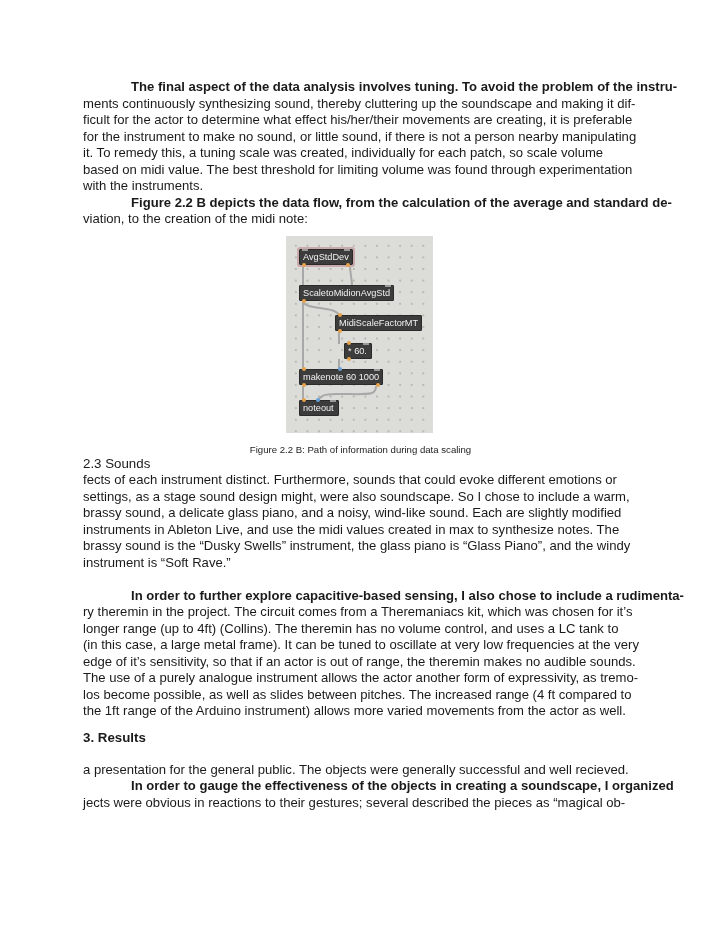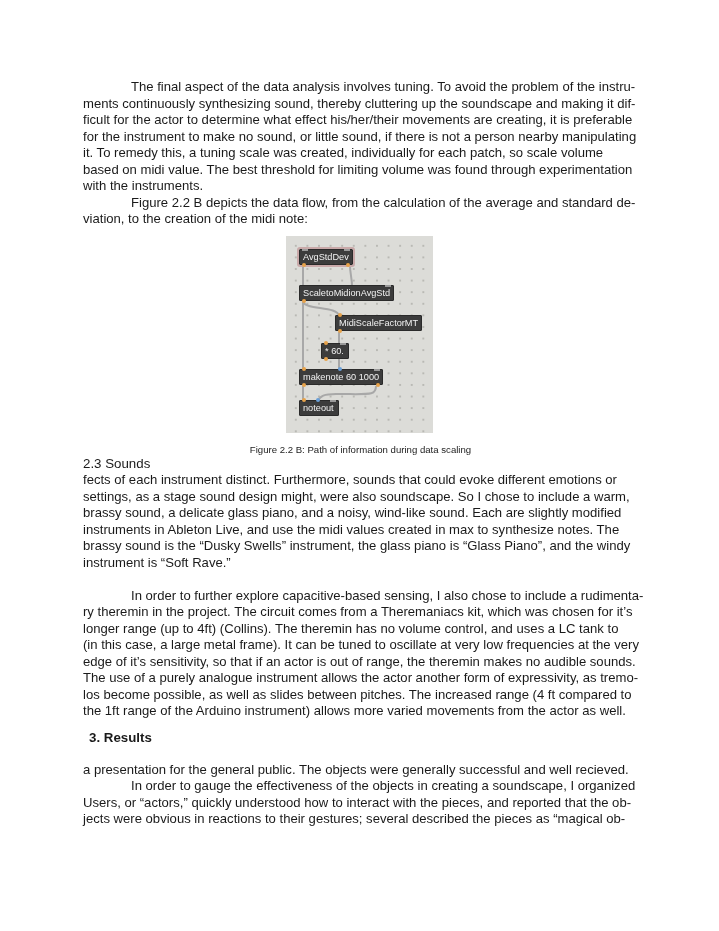--- a/index.html
+++ b/index.html
@@ -29,31 +29,31 @@
       line-height: 16.5px;
       text-align: left;
       margin: 0;
     }
     .para .line {
       display: block;
       white-space: nowrap;
     }
     .para .indent {
       padding-left: 48px;
+      font-weight: bold;
     }
     .heading {
       position: absolute;
       left: 0;
       font-size: 13.3px;
       line-height: 16px;
       margin: 0;
     }
     .heading.bold {
       font-weight: bold;
-      margin-left: 6px;
     }
     .caption {
       position: absolute;
       left: 0;
       width: 555px;
       text-align: center;
       font-size: 9.6px;
       line-height: 12px;
       color: #222;
     }
@@ -155,21 +155,20 @@
     <span class="line">The use of a purely analogue instrument allows the actor another form of expressivity, as tremo-</span>
     <span class="line">los become possible, as well as slides between pitches. The increased range (4 ft compared to</span>
     <span class="line">the 1ft range of the Arduino instrument) allows more varied movements from the actor as well.</span>
   </p>
 
   <h3 class="heading bold" style="top:730px">3. Results</h3>
 
   <p class="para" style="top:761.5px">
     <span class="line">a presentation for the general public. The objects were generally successful and well recieved.</span>
     <span class="line indent">In order to gauge the effectiveness of the objects in creating a soundscape, I organized</span>
-    <span class="line">Users, or “actors,” quickly understood how to interact with the pieces, and reported that the ob-</span>
     <span class="line">jects were obvious in reactions to their gestures; several described the pieces as “magical ob-</span>
   </p>
 </div>
 
 <div class="figure">
   <svg class="cords" viewBox="0 0 147 197">
 
     <path d="M17 29 L17 50" stroke="#a8a8a8" stroke-width="2" fill="none"></path>
 
     <path d="M64 29 C64 38, 66 42, 66 50" stroke="#a8a8a8" stroke-width="2" fill="none"></path>
@@ -200,21 +199,21 @@
     <span class="inlet right"></span>
     <span class="port-dot" style="left:2px; bottom:-3px;"></span>
   </div>
 
   <div class="mobj" style="left:49px; top:79px;text-align:center;">
     <span>MidiScaleFactorMT</span>
     <span class="port-dot" style="left:2px; top:-3px;"></span>
     <span class="port-dot" style="left:2px; bottom:-3px;"></span>
   </div>
 
-  <div class="mobj" style="left:35px; top:107px; width:20px;">
+  <div class="mobj" style="left:58px; top:107px; width:20px;">
     <span>* 60.</span>
     <span class="port-dot" style="left:2px; top:-3px;"></span>
     <span class="inlet right"></span>
     <span class="port-dot" style="left:2px; bottom:-3px;"></span>
   </div>
 
   <div class="mobj" style="left:13px; top:133px;">
     <span>makenote 60 1000</span>
     <span class="port-dot" style="left:2px; top:-3px;"></span>
     <span class="port-dot blue" style="left:38px; top:-3px;"></span>

